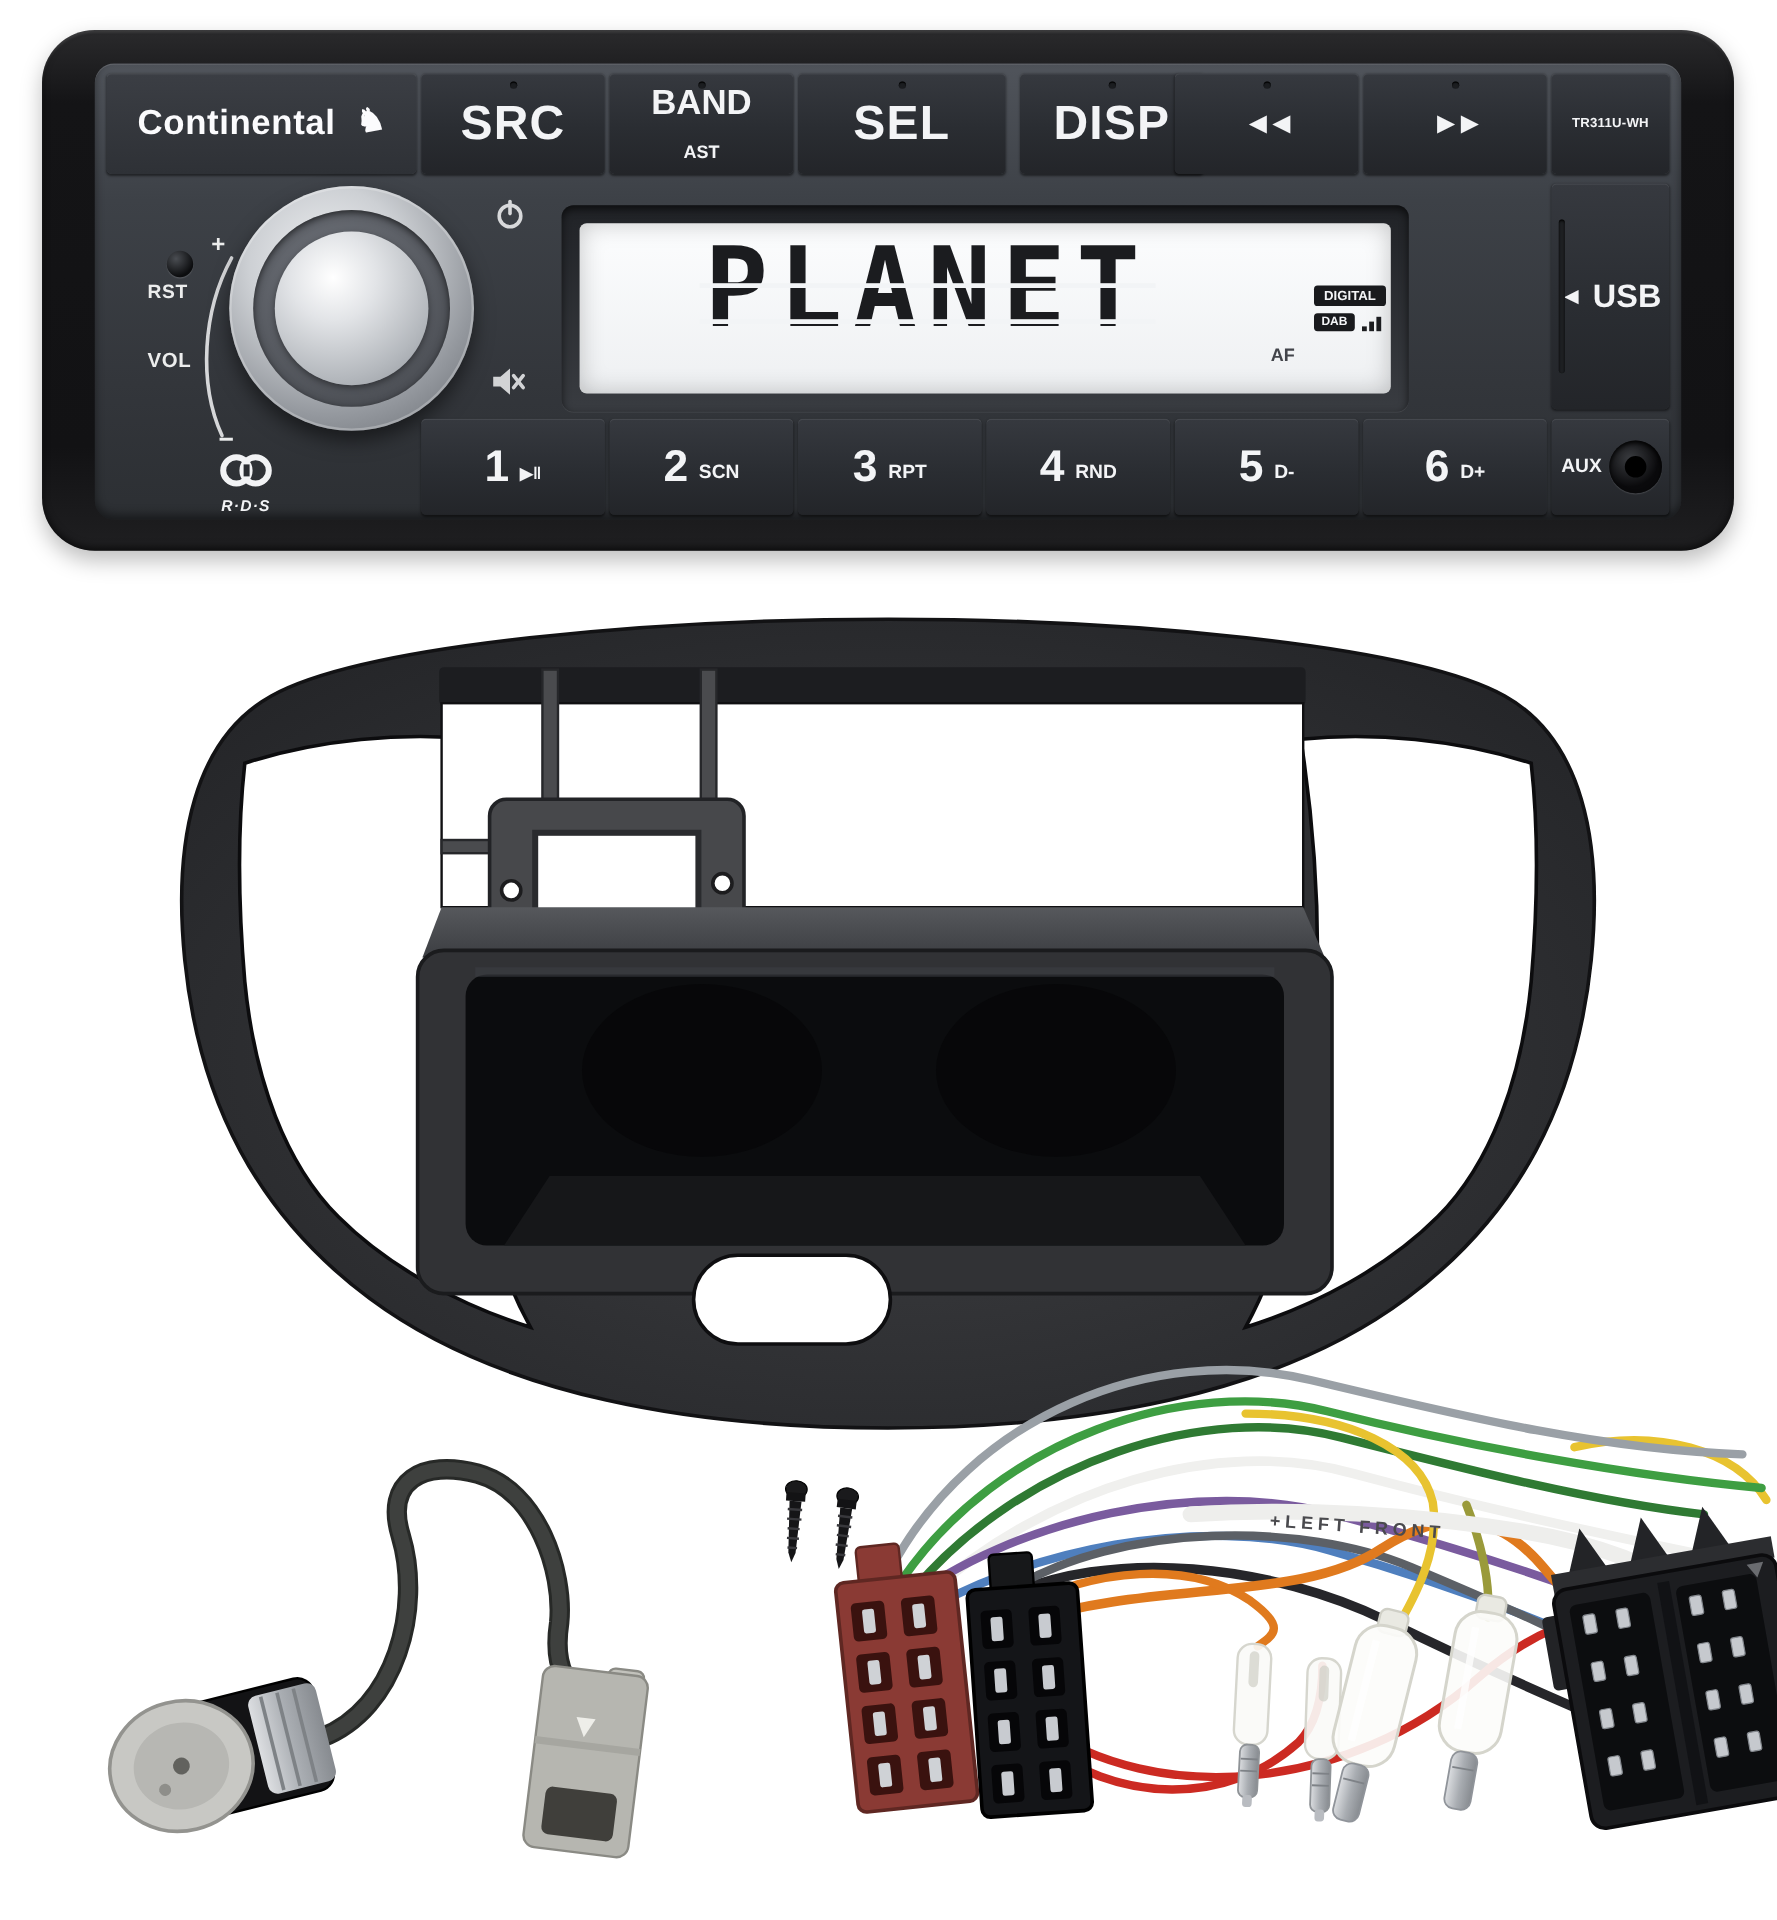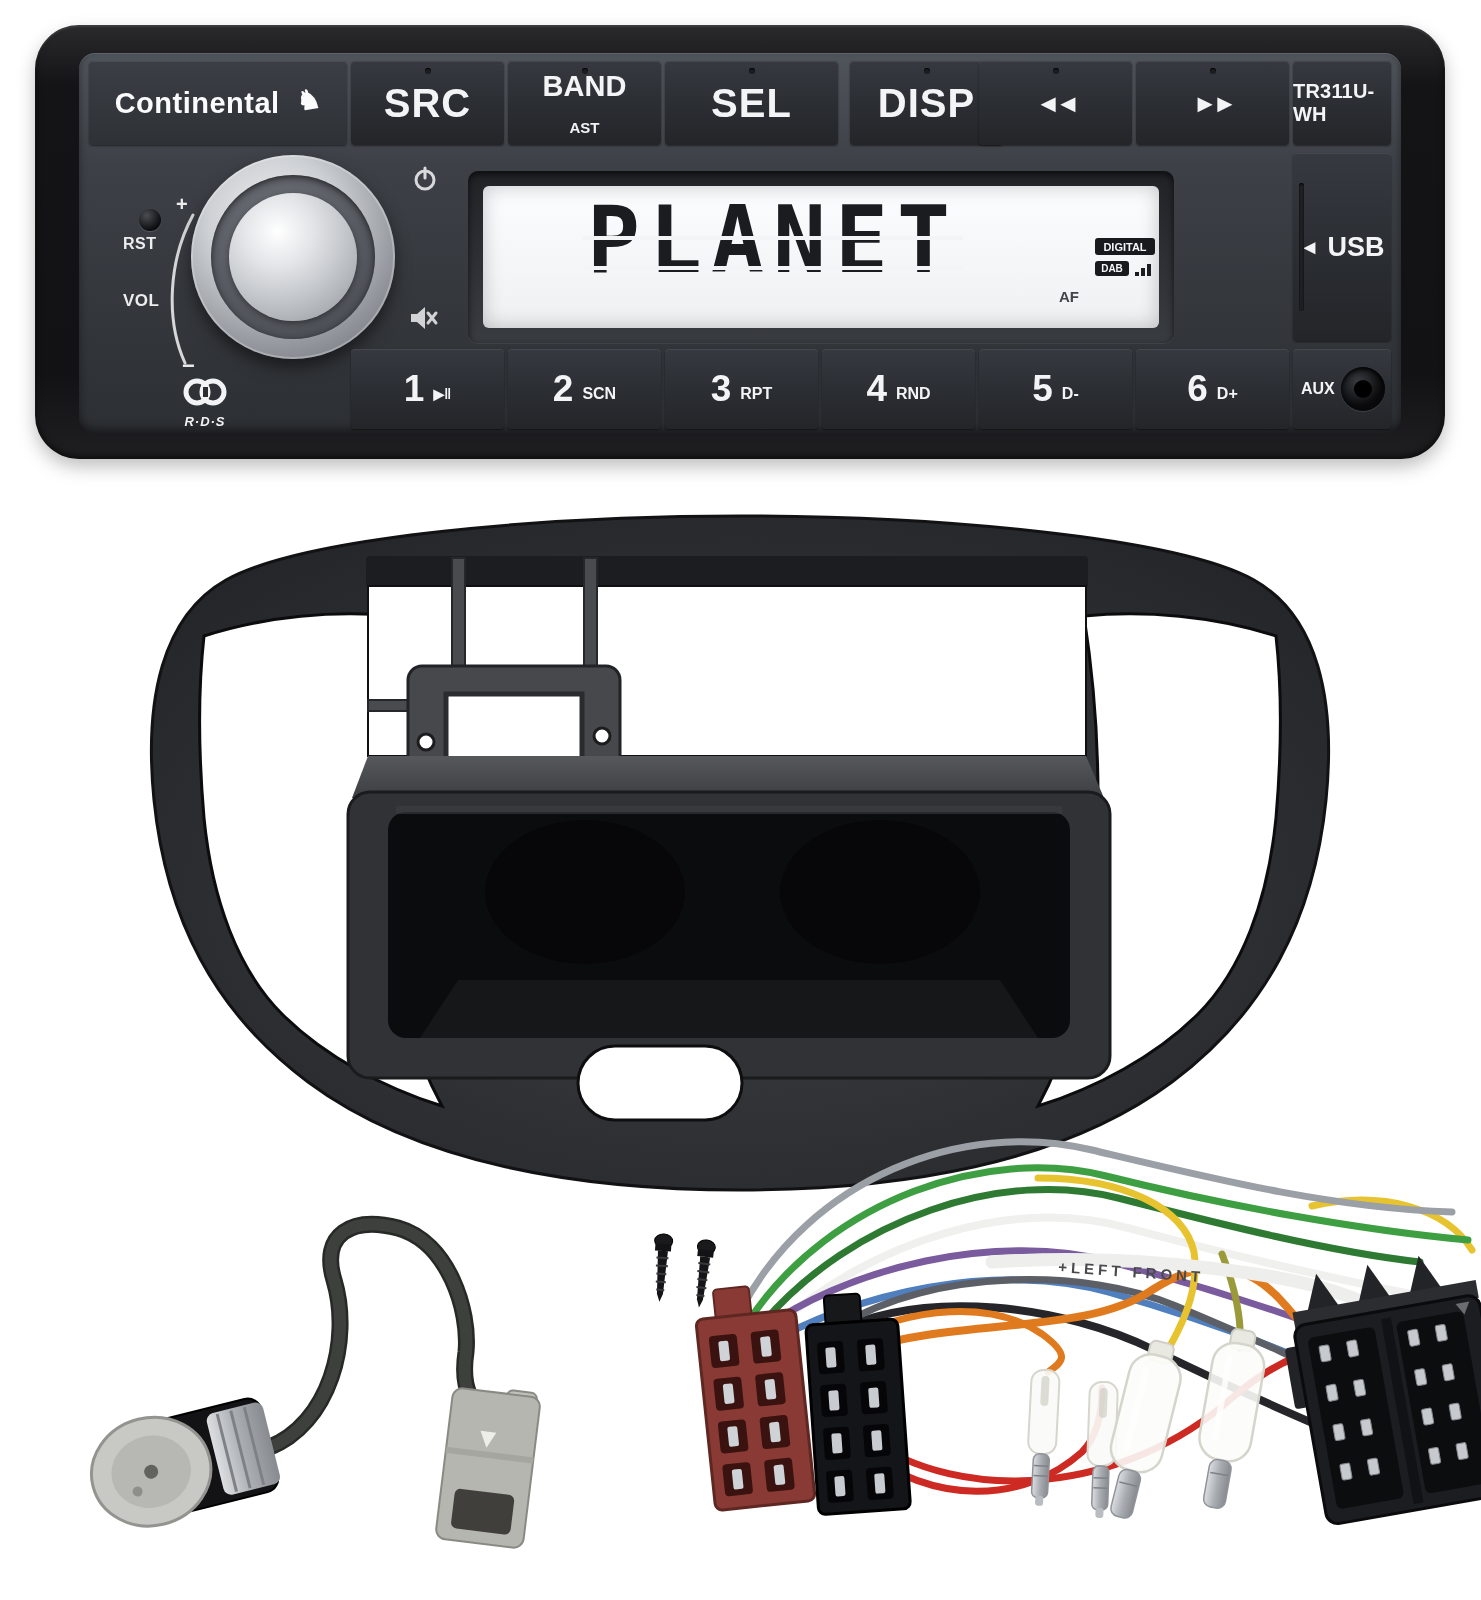--- a/index.html
+++ b/index.html
@@ -21,21 +21,21 @@
   .botrow{top:296px;height:80px;}
   .btn-label{font-size:40px;font-weight:bold;letter-spacing:1px;}
   .btn-2line{display:flex;flex-direction:column;align-items:center;line-height:1;}
   .btn-2line .main{font-size:29px;font-weight:bold;}
   .btn-2line .sub{font-size:15px;font-weight:bold;margin-top:19px;}
   .seek{font-size:25px;font-weight:bold;letter-spacing:-5px;}
   .brand-tile{left:10px;width:258px;background:linear-gradient(180deg,#3b3e44,#2e3136);}
   .brand-text{font-size:29px;font-weight:bold;color:#fbfbfd;letter-spacing:.5px;}
   .horse{font-size:27px;margin-left:1px;transform:rotate(-10deg) translateY(-3px);display:inline-block;}
   .model-tile{left:1214px;width:98px;}
-  .model-text{font-size:20px;font-weight:bold;letter-spacing:.2px;}
+  .model-text{font-size:11px;font-weight:bold;letter-spacing:.2px;}
   .preset{gap:9px;}
   .preset .num{font-size:37px;font-weight:bold;}
   .preset .sub{font-size:16px;font-weight:bold;margin-top:10px;letter-spacing:0;}
   
   .rst-dot{position:absolute;left:60px;top:156px;width:22px;height:22px;border-radius:50%;
            background:radial-gradient(circle at 35% 30%,#4a4d52,#0c0d0f 70%);box-shadow:0 1px 1px rgba(255,255,255,.15);}
   .small-lab{position:absolute;color:#eceded;font-weight:bold;font-size:16px;letter-spacing:.5px;}
   .vol-arc{position:absolute;left:80px;top:146px;}
   .knob{position:absolute;left:112px;top:102px;width:204px;height:204px;border-radius:50%;
         background:radial-gradient(circle at 40% 32%,#f0f1f3 0%,#cdd0d4 35%,#94989e 68%,#64686e 100%);

